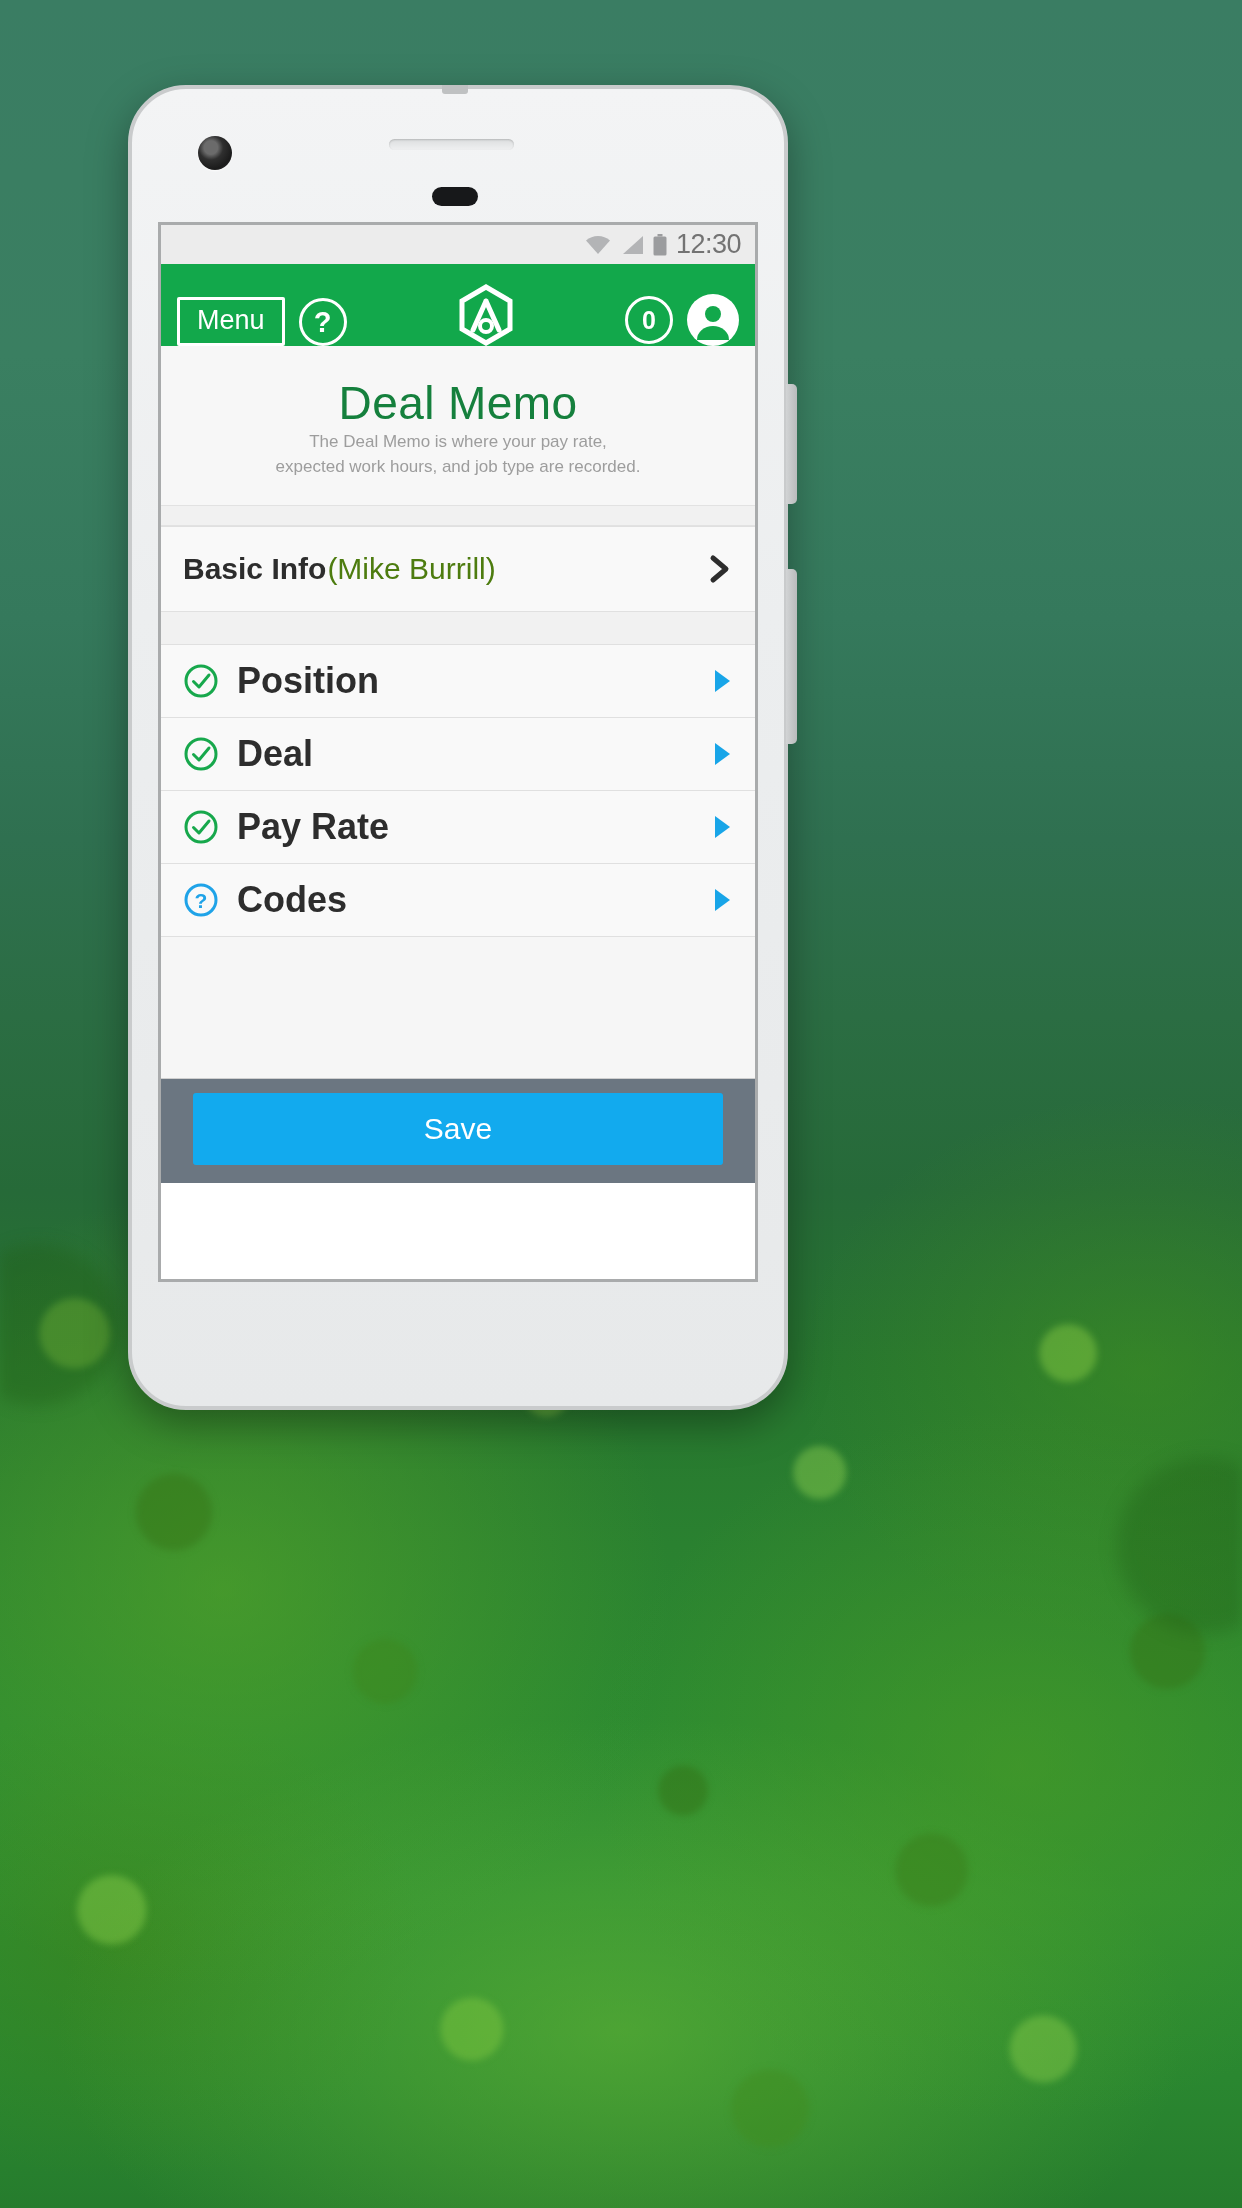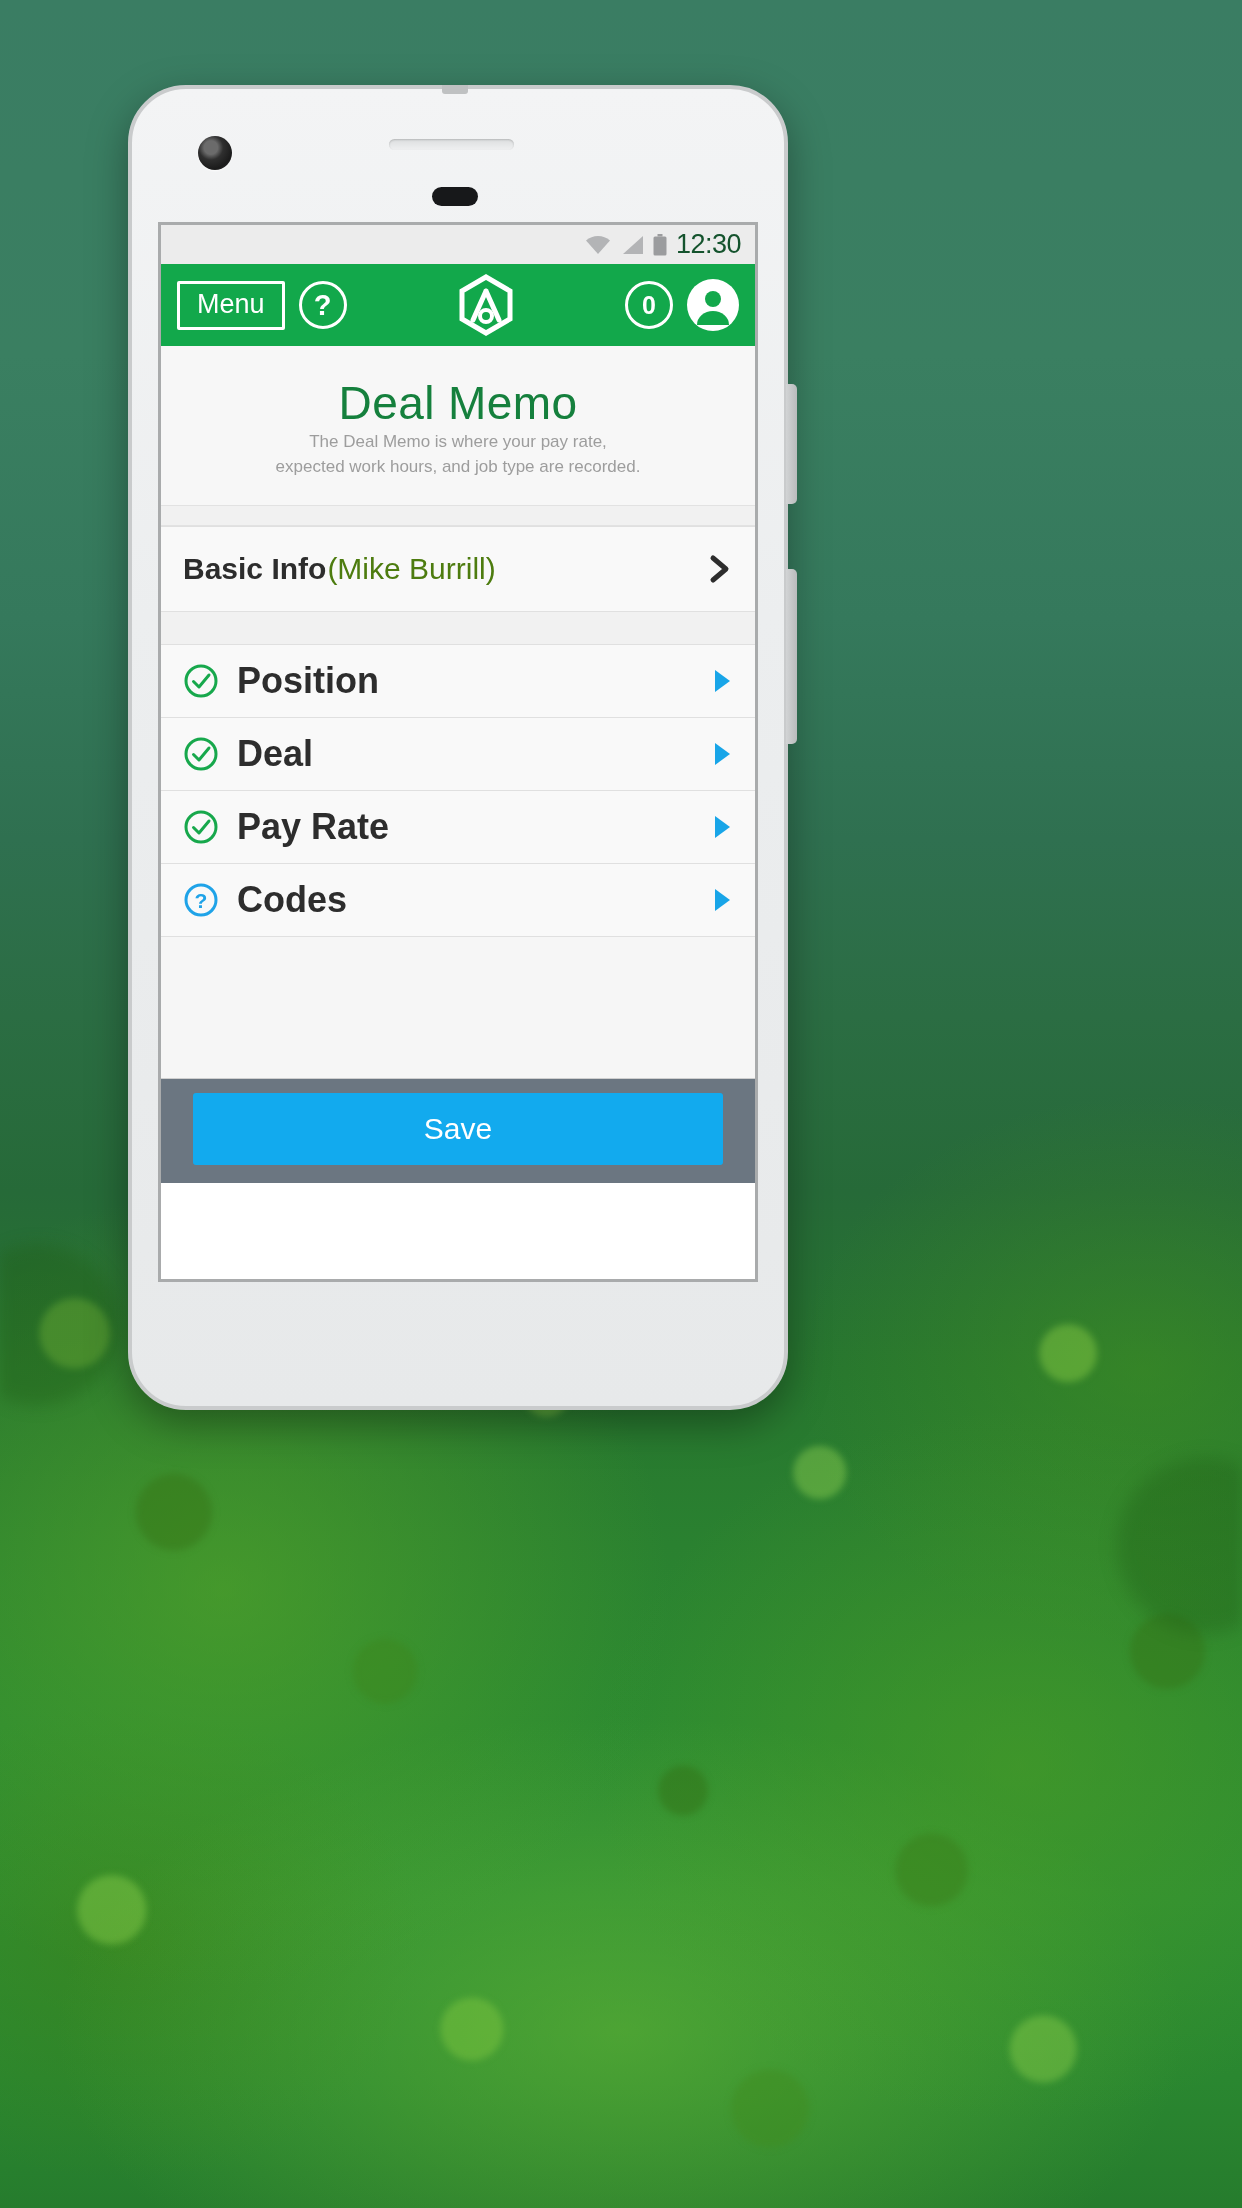--- a/index.html
+++ b/index.html
@@ -137,34 +137,34 @@
     height: 39px;
     background: #ececec;
     display: flex;
     align-items: center;
     justify-content: flex-end;
     padding-right: 14px;
     gap: 9px;
   }
   #statusbar .clock {
     font-size: 27px;
-    color: #14532d;
+    color: #737373;
     letter-spacing: -0.5px;
     line-height: 1;
   }
   .wifi-ico   { width: 26px; height: 20px; }
   .signal-ico { width: 24px; height: 20px; }
   .batt-ico   { width: 14px; height: 22px; }
 
   
   #appbar {
     height: 82px;
     background: #12a84b;
     display: flex;
-    align-items: center;
+    align-items: flex-end;
     padding: 0 16px;
   }
   #menu-btn {
     border: 3px solid #ffffff;
     color: #ffffff;
     font-size: 27px;
     padding: 7px 17px 9px;
     border-radius: 2px;
     line-height: 1;
   }

